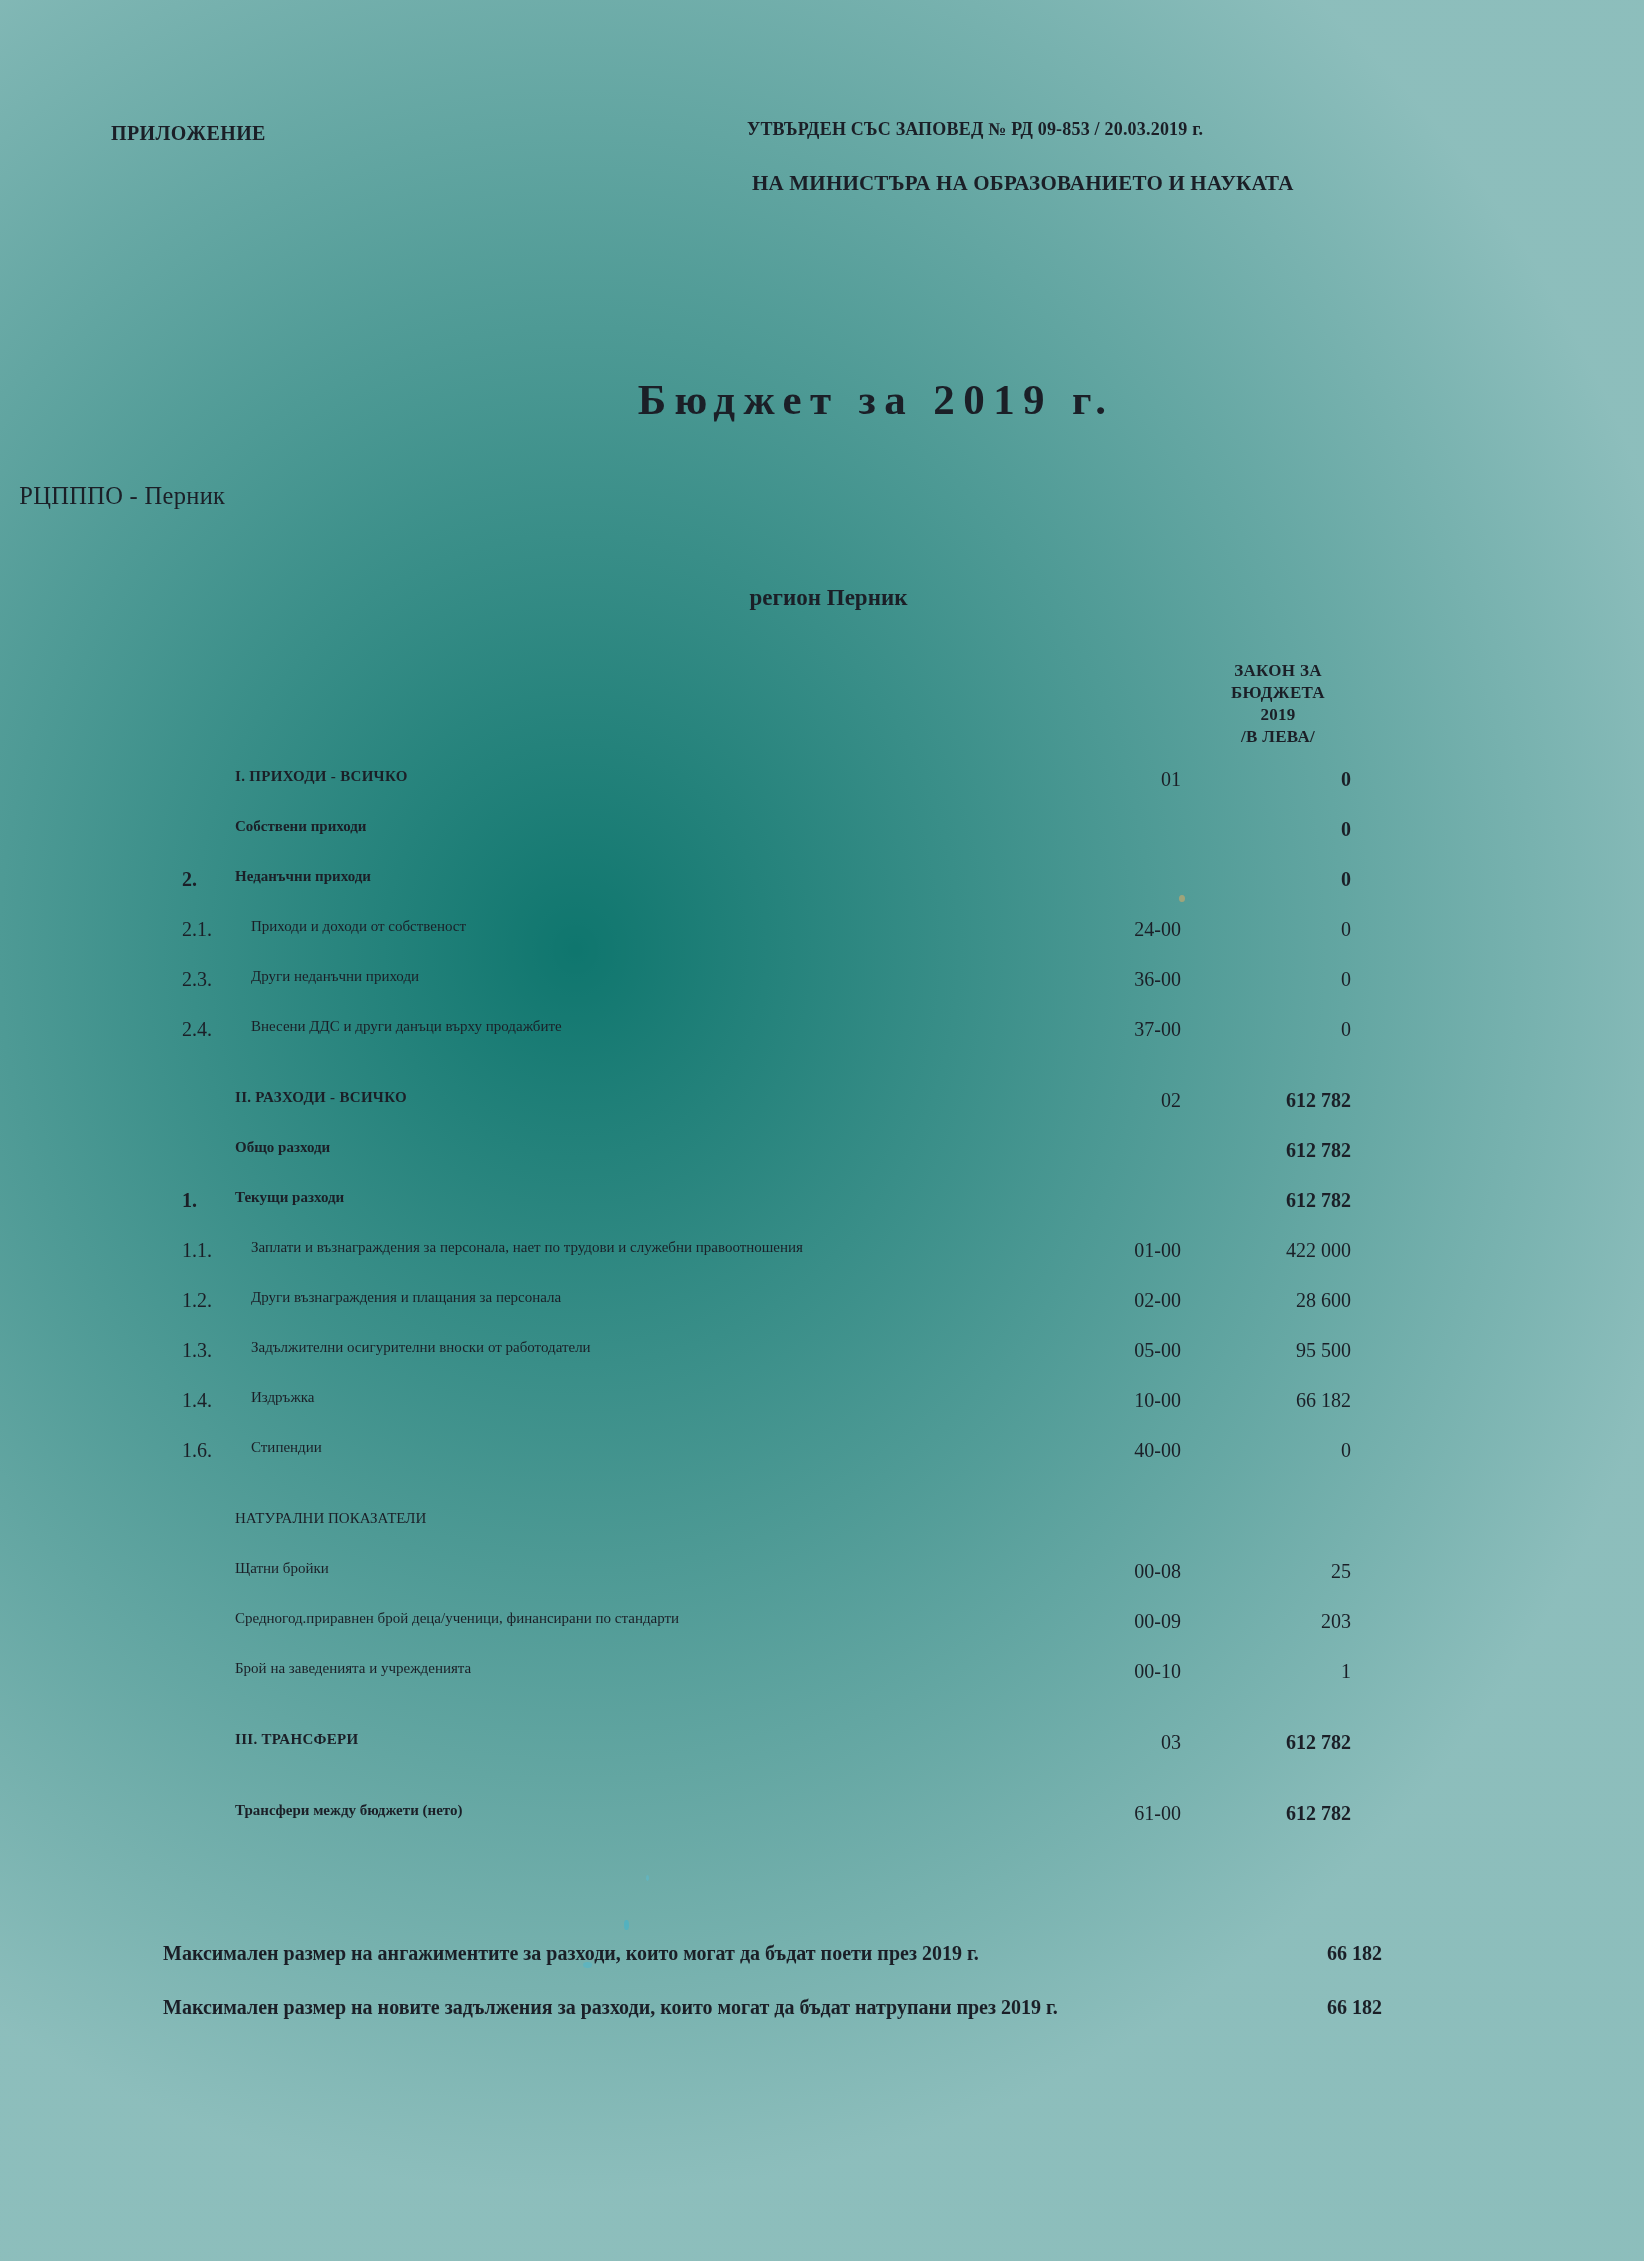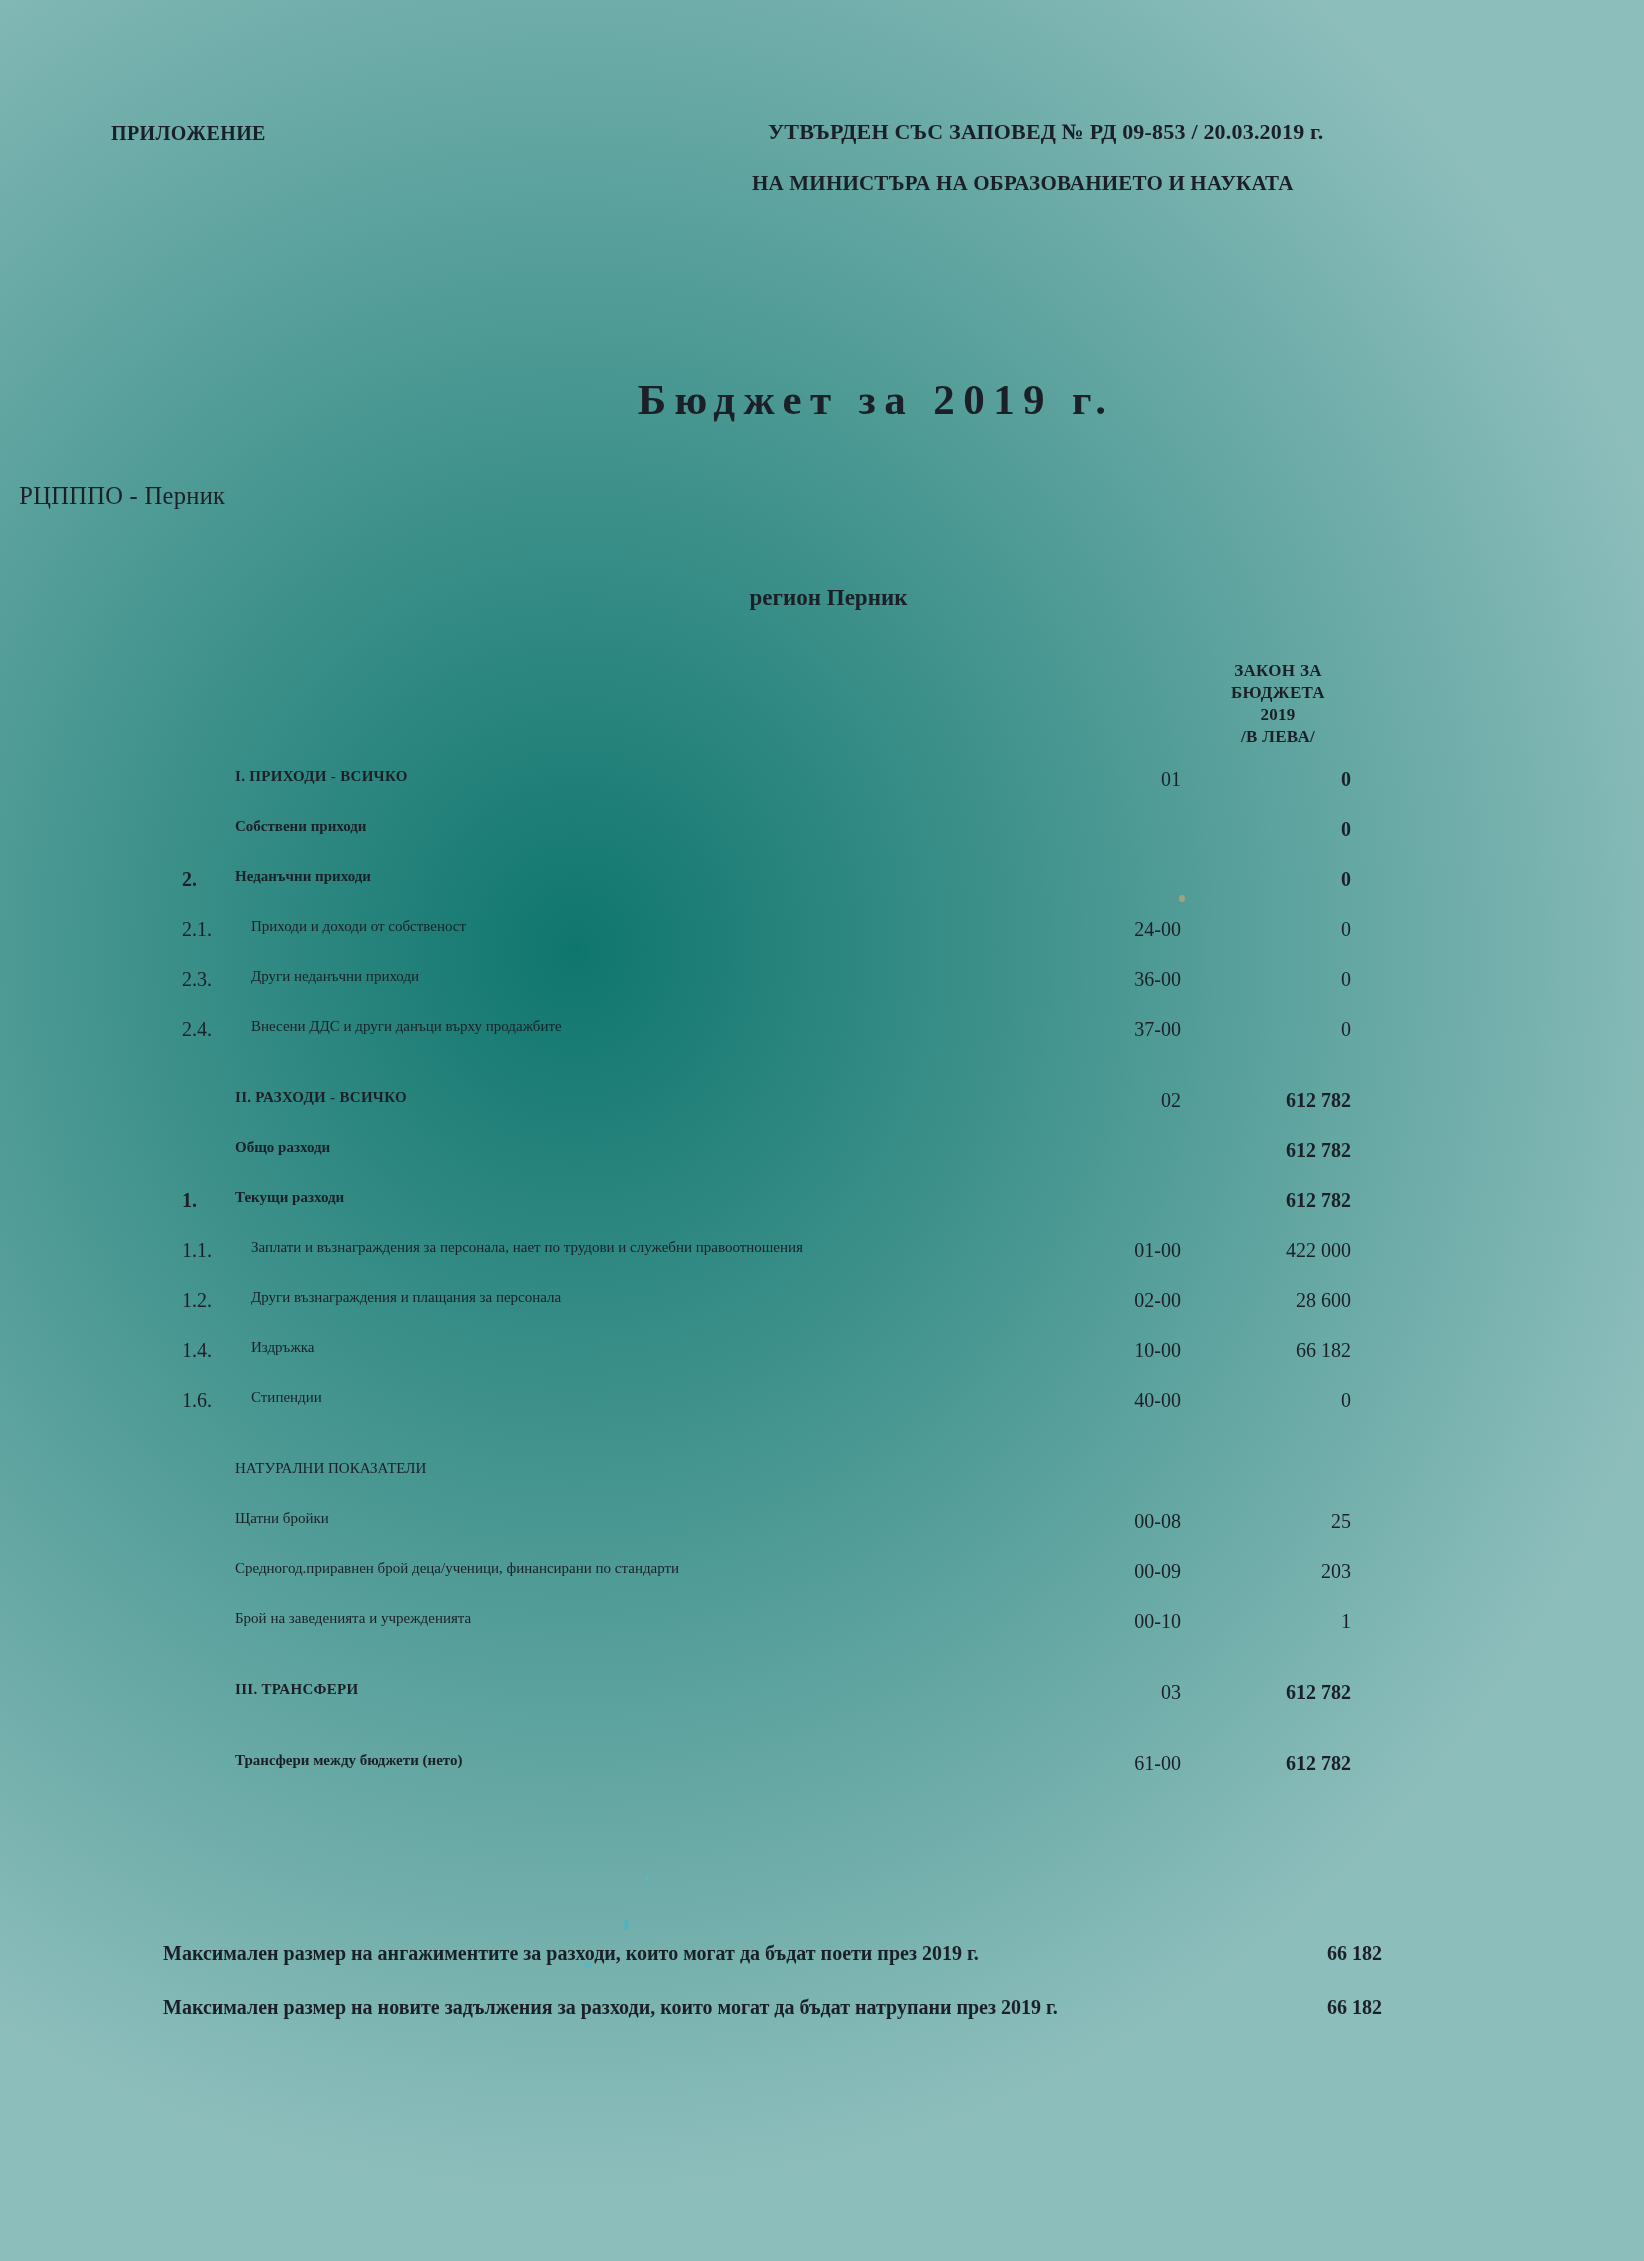--- a/index.html
+++ b/index.html
@@ -25,22 +25,22 @@
     pointer-events: none;
   }
 
   
   .doc-header { position: absolute; top: 122px; left: 0; width: 100%; }
   .hdr-appendix {
     position: absolute; left: 111px; top: 0;
     font-size: 20px; font-weight: 700; letter-spacing: 0.4px;
   }
   .hdr-order {
-    position: absolute; left: 768px; top: -2.6px;
-    font-size: 22px; font-weight: 700; letter-spacing: 0.2px;
+    position: absolute; left: 747px; top: -2.6px;
+    font-size: 18px; font-weight: 700; letter-spacing: 0.2px;
   }
   .hdr-minister {
     position: absolute; left: 752px; top: 49px;
     font-size: 21px; font-weight: 700; letter-spacing: 0.2px;
   }
 
   
   .title-main {
     position: absolute; top: 375px; left: 0; width: 100%;
     text-align: center;
@@ -252,20 +252,26 @@
         <span class="code">01-00</span>
         <span class="value">422 000</span>
       </div>
       <div class="row lvl-item small-gap">
         <span class="num">1.2.</span>
         <span class="label">Други възнаграждения и плащания за персонала</span>
         <span class="code">02-00</span>
         <span class="value">28 600</span>
       </div>
       <div class="row lvl-item small-gap">
+        <span class="num">1.3.</span>
+        <span class="label">Задължителни осигурителни вноски от работодатели</span>
+        <span class="code">05-00</span>
+        <span class="value">95 500</span>
+      </div>
+      <div class="row lvl-item small-gap">
         <span class="num">1.4.</span>
         <span class="label">Издръжка</span>
         <span class="code">10-00</span>
         <span class="value">66 182</span>
       </div>
       <div class="row lvl-item small-gap">
         <span class="num">1.6.</span>
         <span class="label">Стипендии</span>
         <span class="code">40-00</span>
         <span class="value">0</span>

